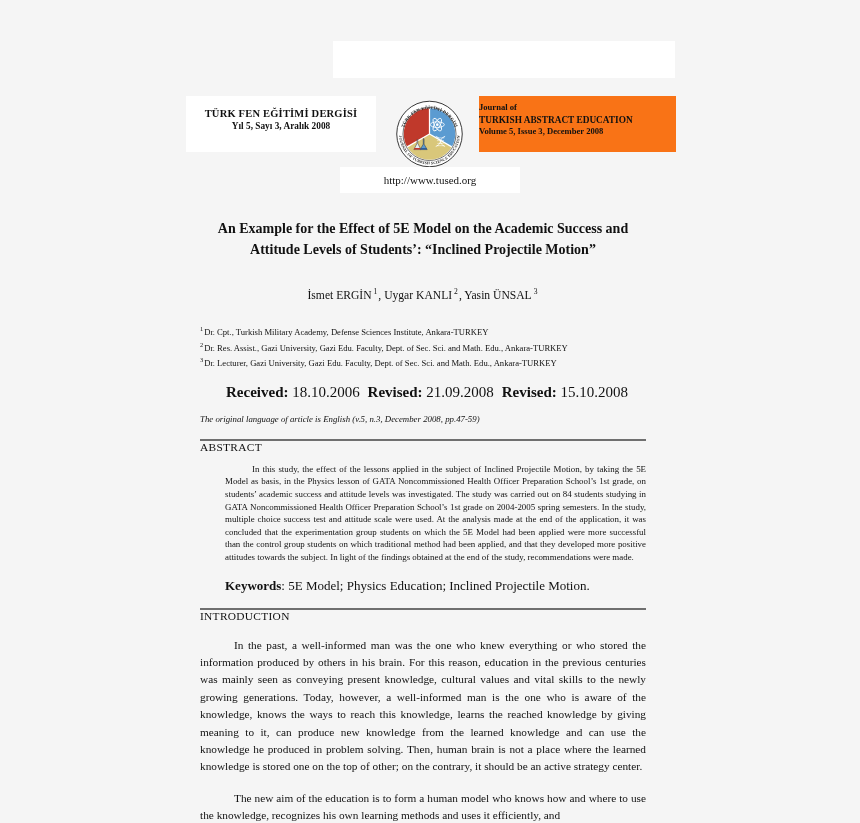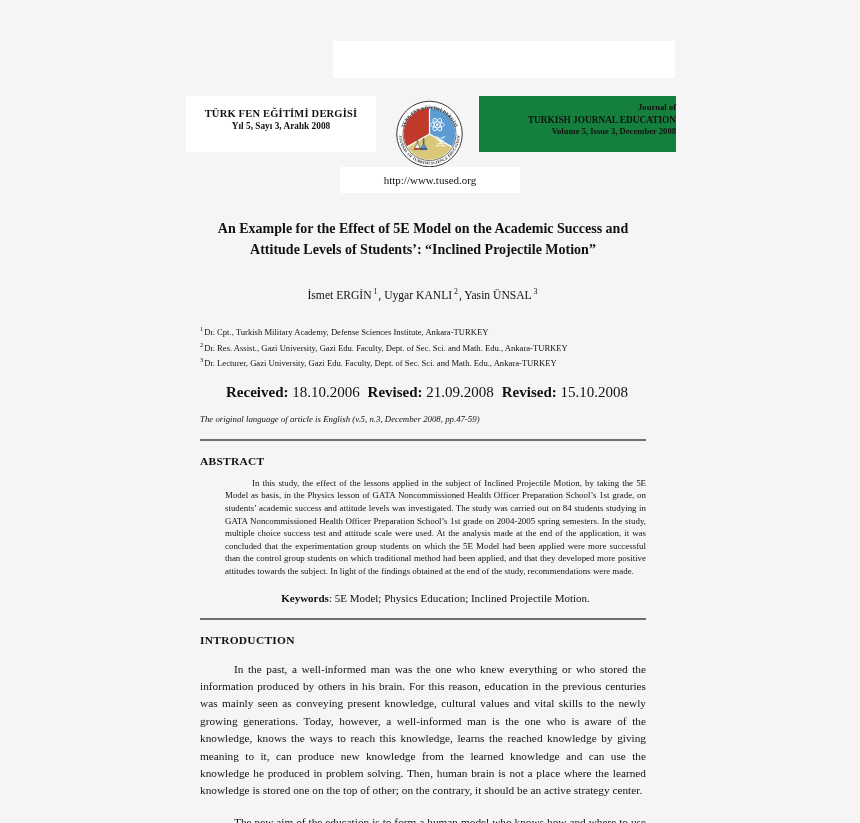--- a/index.html
+++ b/index.html
@@ -54,22 +54,22 @@
     text-align: center;
     padding-top: 11px;
     box-sizing: border-box;
   }
   .mast-right {
     position: absolute;
     left: 293px;
     top: 0px;
     width: 197px;
     height: 56px;
-    background: #15803d;
-    text-align: right;
+    background: #f97316;
+    text-align: left;
     padding-top: 6px;
     box-sizing: border-box;
   }
   .mast-line-1 {
     font-weight: bold;
     font-size: 10.5px;
     letter-spacing: 0.2px;
     line-height: 13px;
     white-space: nowrap;
   }
@@ -172,43 +172,42 @@
     font-size: 8.8px;
   }
 
   .rule {
     height: 2px;
     background: #6f6f6f;
     margin-top: 15px;
   }
 
   .sec-head {
-    font-weight: bold;
+    font-weight: normal;
     font-size: 11.4px;
-    margin-top: 14px;
+    margin-top: 0;
     letter-spacing: 0.3px;
   }
 
   .abstract-body {
     margin-top: 10px;
     padding-left: 25px;
     font-size: 8.9px;
     line-height: 12.6px;
     text-align: justify;
   }
   .abstract-body p {
     margin: 0;
     text-indent: 27px;
   }
 
   .keywords {
     margin-top: 14px;
     padding-left: 25px;
-    font-size: 11px;
-    text-align: center;
+    font-size: 13px;
   }
   .keywords b { font-weight: bold; }
 
   .rule-2 {
     height: 2px;
     background: #6f6f6f;
     margin-top: 14px;
   }
 
   .intro-body {
@@ -232,21 +231,21 @@
 
   <div class="masthead">
 
     <div class="mast-left">
       <div class="mast-line-1">TÜRK FEN EĞİTİMİ DERGİSİ</div>
       <div class="mast-line-2">Yıl 5, Sayı 3, Aralık 2008</div>
     </div>
 
     <div class="mast-right">
       <div class="mast-small">Journal of</div>
-      <div class="mast-line-2">TURKISH JOURNAL EDUCATION</div>
+      <div class="mast-line-2">TURKISH ABSTRACT EDUCATION</div>
       <div class="mast-small">Volume 5, Issue 3, December 2008</div>
     </div>
   </div>
 
   <div class="emblem">
     <svg viewBox="0 0 100 100" width="95" height="78" preserveAspectRatio="xMidYMid meet">
       <defs>
         <path id="arcTop" d="M 16,52 A 34,34 0 0 1 84,52" fill="none"></path>
         <path id="arcBot" d="M 11,50 A 39,39 0 0 0 89,50" fill="none"></path>
       </defs>

